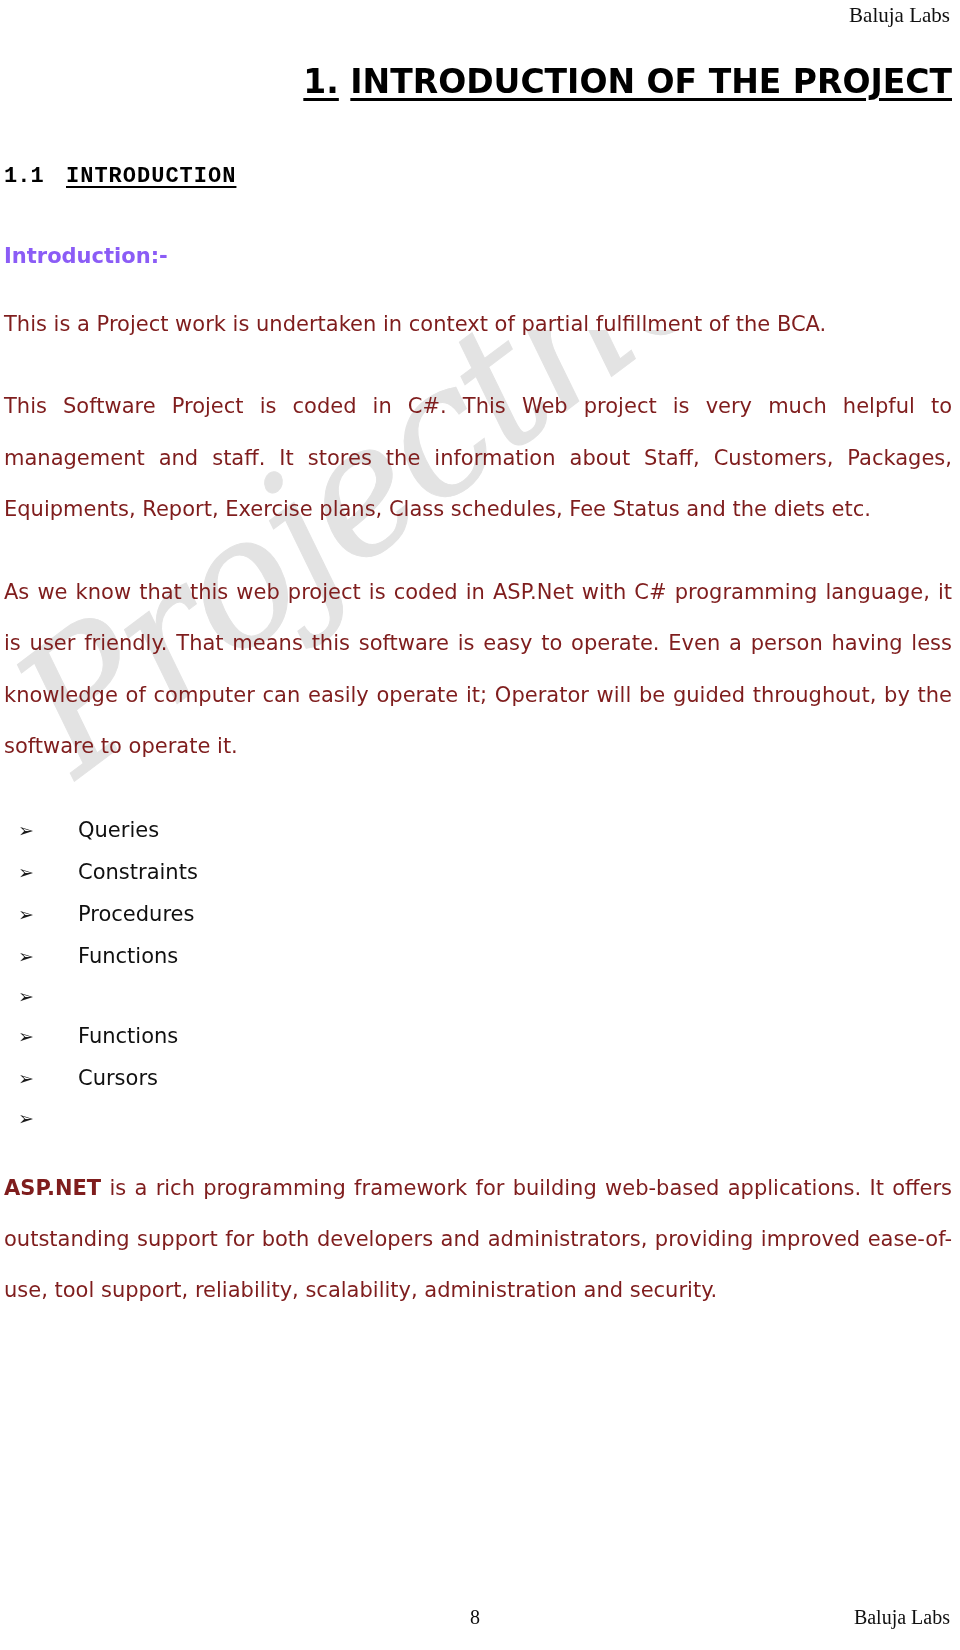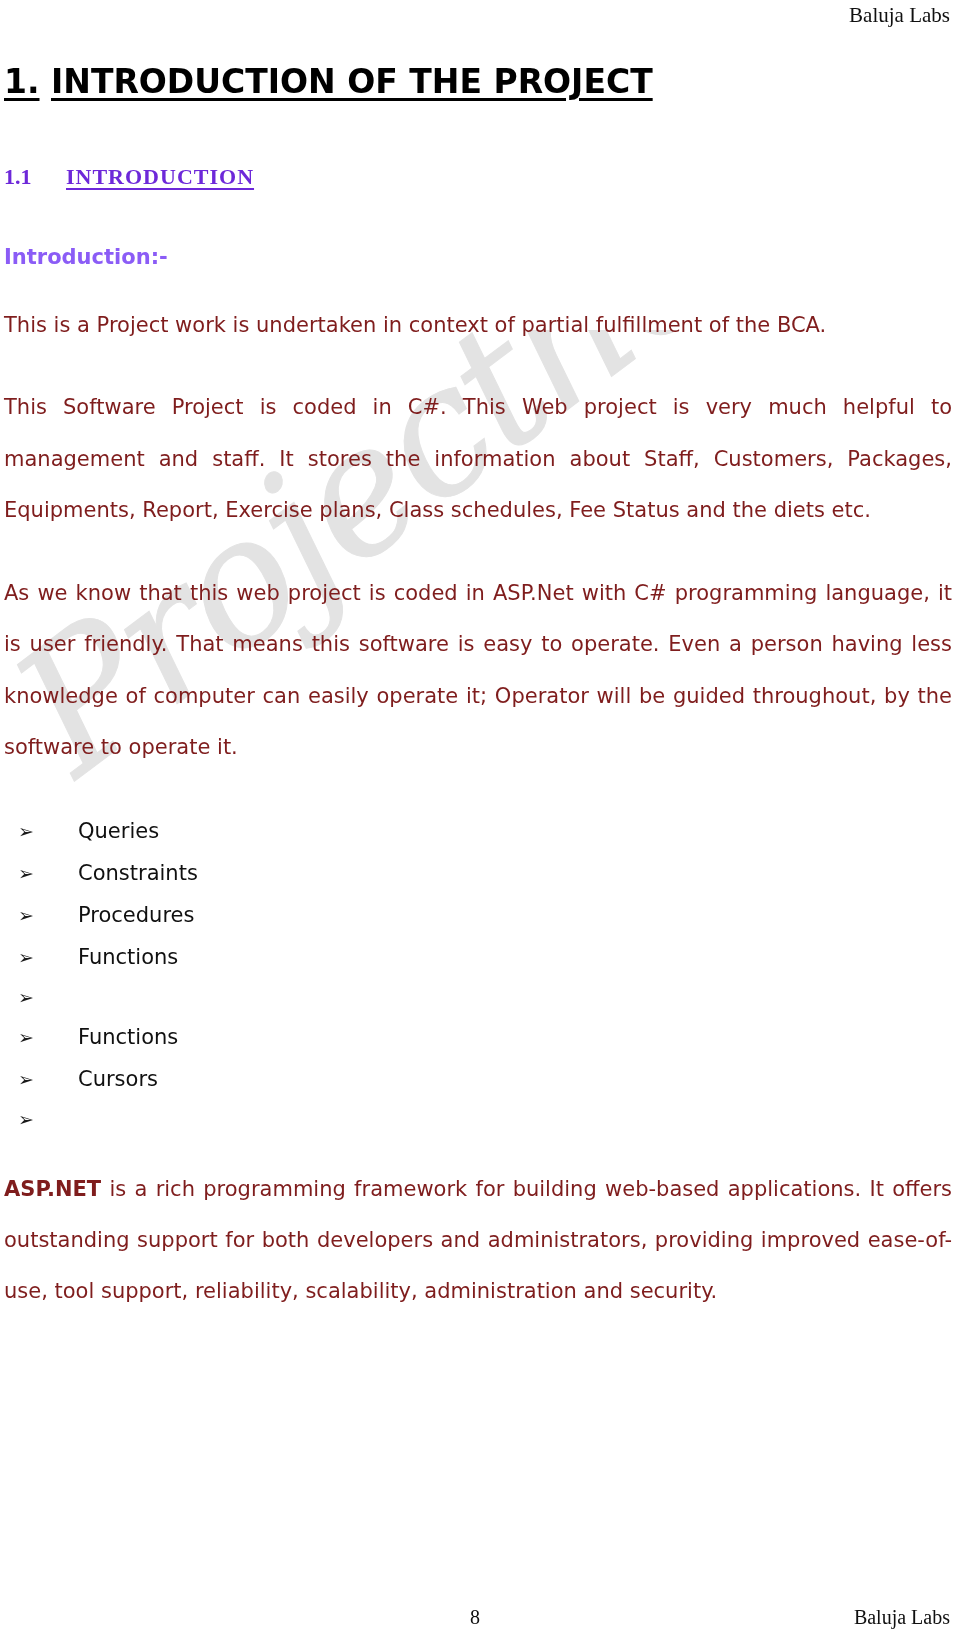--- a/index.html
+++ b/index.html
@@ -86,39 +86,39 @@
 
   
   .content {
     position: relative;
     z-index: 2;
     padding: 0 8px 0 4px;
   }
 
   .doc-title {
     margin: 62px 0 0 0;
-    text-align: left;
+    text-align: right;
     font-family: "DejaVu Sans", sans-serif;
     font-size: 33px;
     font-weight: 700;
     letter-spacing: 0px;
     color: #000000;
   }
   .doc-title .ul {
     text-decoration: underline;
     text-decoration-thickness: 3px;
     text-underline-offset: 5px;
   }
 
   .section-heading {
     margin: 63px 0 0 0;
-    font-family: Liberation Serif, serif;
+    font-family: Liberation Mono, monospace;
     font-size: 22px;
     font-weight: 700;
-    color: #6d28d9;
+    color: #000000;
     display: flex;
     align-items: baseline;
   }
   .section-heading .sec-num {
     display: inline-block;
     width: 62px;
     flex: 0 0 62px;
   }
   .section-heading .sec-label {
     text-decoration: underline;

